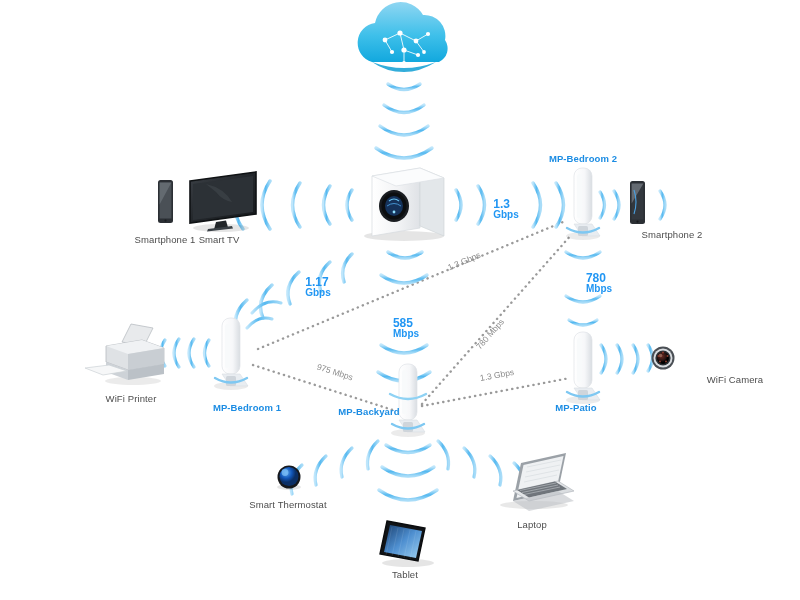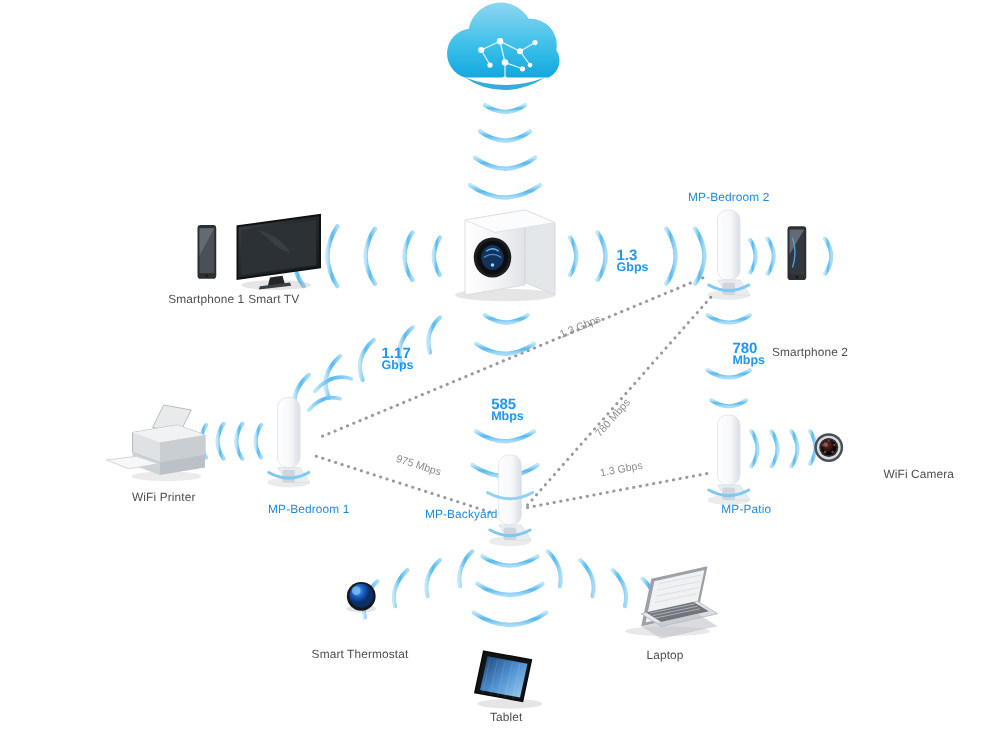--- a/index.html
+++ b/index.html
@@ -1,21 +1,21 @@
 <!DOCTYPE html>
 <html><head>
 <meta charset="utf-8">
 <style>
   html,body{margin:0;padding:0;background:#ffffff;}
   body{width:800px;height:600px;font-family:"Liberation Sans",sans-serif;overflow:hidden;position:relative;}
   #stage{position:absolute;left:0;top:0;width:800px;height:600px;}
   #stage > svg{position:absolute;left:0;top:0;}
   .lbl{position:absolute;white-space:nowrap;text-align:center;transform:translateX(-50%);}
   .dev-lbl{font-size:9.5px;color:#4d4d4d;letter-spacing:.1px;}
-  .mp-lbl{font-size:9.5px;color:#1b8ce3;font-weight:normal;letter-spacing:.1px;}
+  .mp-lbl{font-size:9.5px;color:#1b8ce3;font-weight:bold;letter-spacing:.1px;}
   .spd{position:absolute;transform:translateX(-50%);text-align:left;color:#2196f3;font-weight:bold;line-height:1.02;}
   .spd .n{font-size:12px;display:block;}
   .spd .u{font-size:10px;display:block;}
 </style>
 </head>
 <body>
 
 <div id="stage">
 
   <svg width="800" height="600" viewBox="0 0 800 600">
@@ -331,31 +331,31 @@
           <line x1="522" y1="492.5" x2="558" y2="485"></line>
         <line x1="524" y1="494.5" x2="560" y2="487"></line>
       </g>
       <path d="M513 501 l45 -10 l16 10 l-45 10 z" fill="#b9bec3" opacity="0.55"></path>
     </g>
 
   </svg>
 
   <div class="lbl dev-lbl" style="left:165px;top:234px;">Smartphone 1</div>
   <div class="lbl dev-lbl" style="left:219px;top:234px;">Smart TV</div>
-  <div class="lbl dev-lbl" style="left:648px;top:229px;margin-top:48px;">Smartphone 2</div>
+  <div class="lbl dev-lbl" style="left:672px;top:229px;">Smartphone 2</div>
   <div class="lbl dev-lbl" style="left:131px;top:393px;">WiFi Printer</div>
   <div class="lbl dev-lbl" style="left:694px;top:374px;margin-left:41px;">WiFi Camera</div>
-  <div class="lbl dev-lbl" style="left:288px;top:518px;">Smart Thermostat</div>
+  <div class="lbl dev-lbl" style="left:288px;top:499px;">Smart Thermostat</div>
   <div class="lbl dev-lbl" style="left:405px;top:569px;">Tablet</div>
   <div class="lbl dev-lbl" style="left:532px;top:519px;">Laptop</div>
 
   <div class="lbl mp-lbl" style="left:583px;top:153px;">MP-Bedroom 2</div>
   <div class="lbl mp-lbl" style="left:247px;top:402px;">MP-Bedroom 1</div>
   <div class="lbl mp-lbl" style="left:369px;top:406px;">MP-Backyard</div>
-  <div class="lbl mp-lbl" style="left:597px;top:402px;">MP-Patio</div>
+  <div class="lbl mp-lbl" style="left:576px;top:402px;">MP-Patio</div>
 
   <div class="spd" style="left:506px;top:198px;">
     <span class="n">1.3</span>
     <span class="u">Gbps</span>
   </div>
   <div class="spd" style="left:318px;top:276px;">
     <span class="n">1.17</span>
     <span class="u">Gbps</span>
   </div>
   <div class="spd" style="left:406px;top:317px;">

